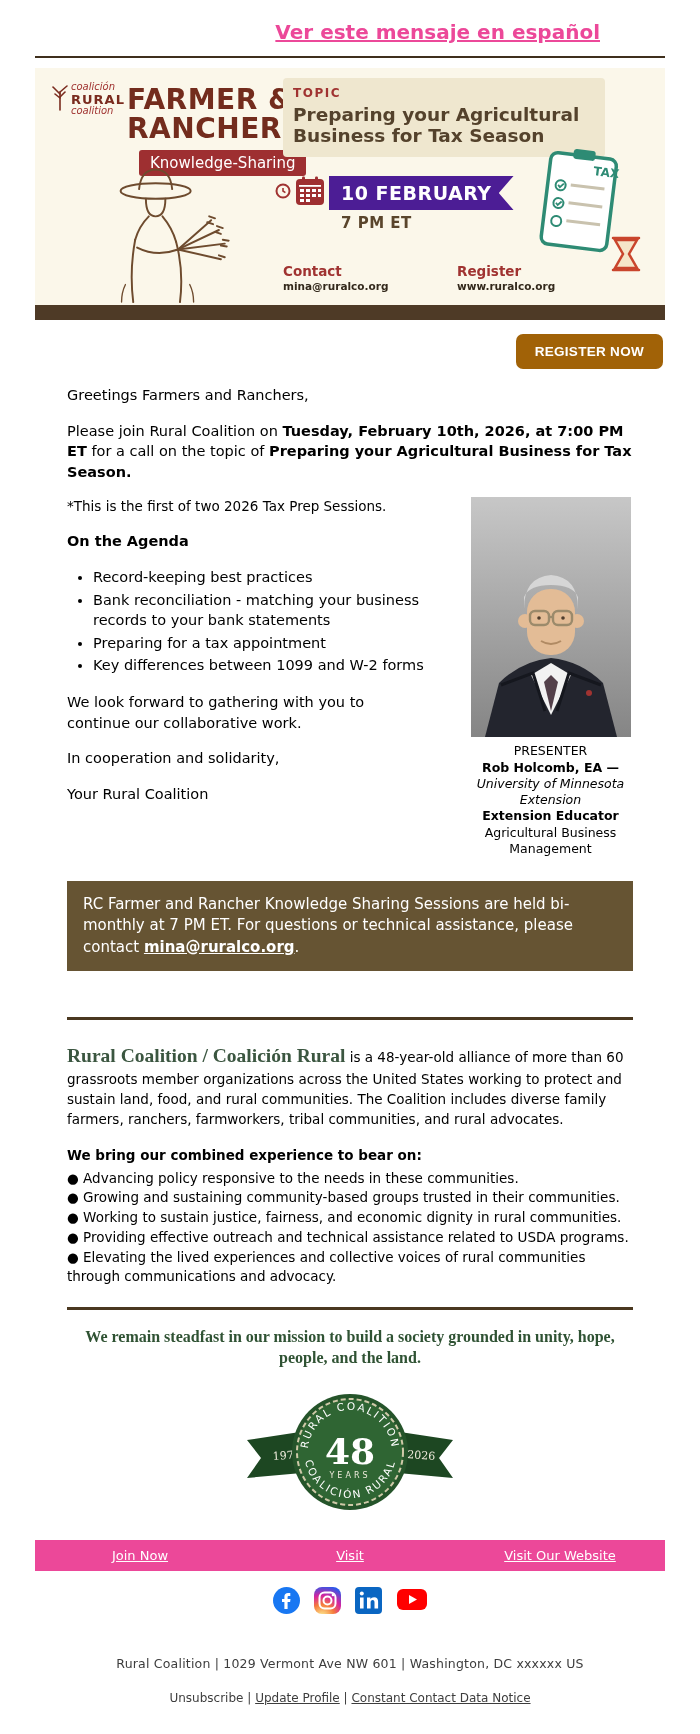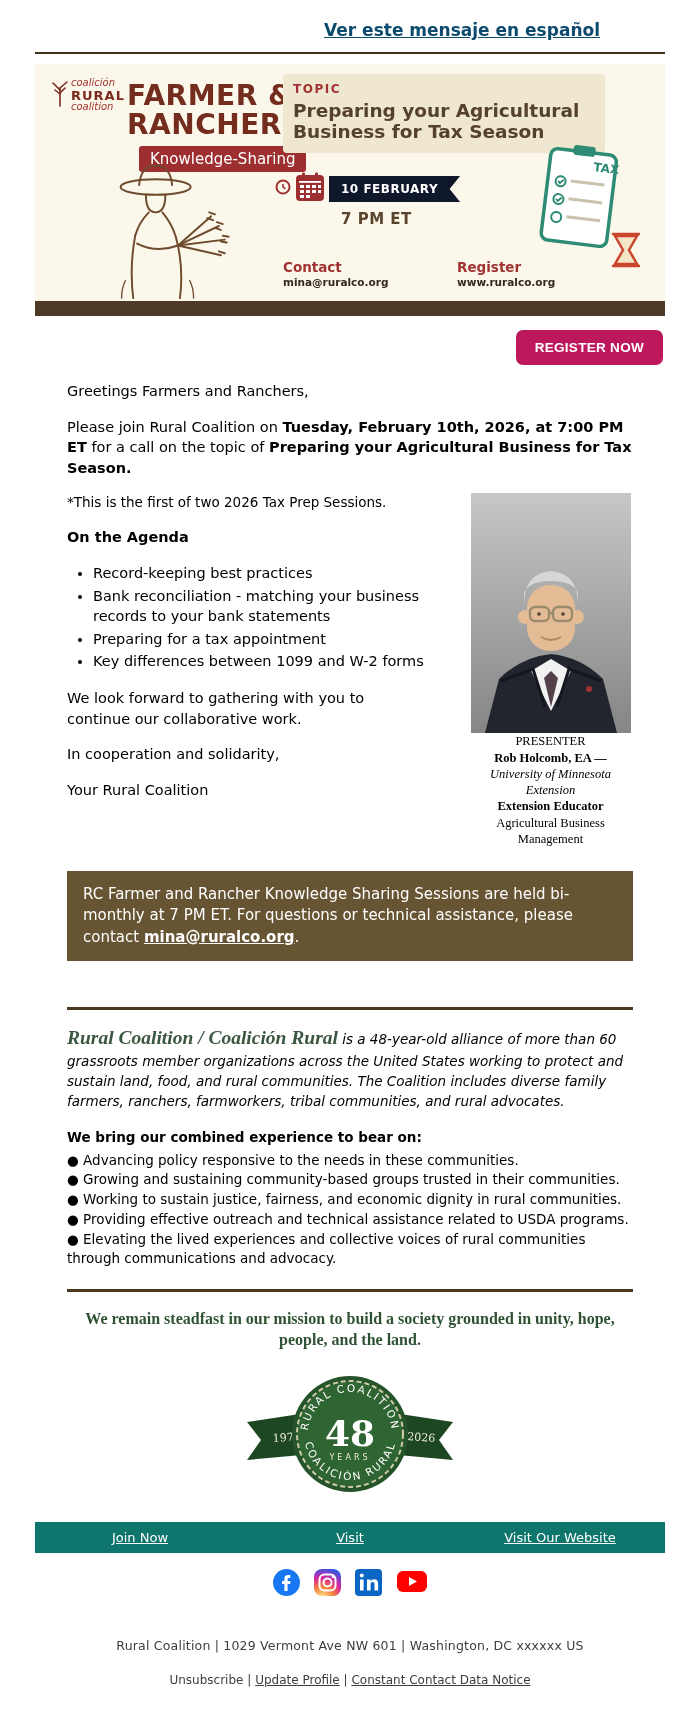--- a/index.html
+++ b/index.html
@@ -2,77 +2,77 @@
 <html><head>
 <meta charset="utf-8">
 <style>
   html,body{margin:0;padding:0;background:#ffffff;}
   body{font-family:"DejaVu Sans","Liberation Sans",sans-serif;color:#111;}
   .page{width:700px;margin:0 auto;background:#fff;min-height:1734px;}
   .content{width:630px;margin:0 auto;}
 
   
   .top-link-row{padding:20px 100px 8px 0;text-align:right;}
-  .top-link{color:#0c4a6e;font-weight:bold;font-size:17px;text-decoration:underline;cursor:pointer;}
+  .top-link{color:#ec4899;font-weight:bold;font-size:20px;text-decoration:underline;cursor:pointer;}
   .top-rule{border:none;border-top:2px solid #3F2F1D;margin:4px 0 10px;}
 
   
   .banner{position:relative;height:237px;background:#FBF7EA;overflow:hidden;}
   .banner-left-logo{position:absolute;left:14px;top:14px;display:flex;gap:0;align-items:flex-start;}
   .logo-text{line-height:1.05;}
   .logo-l1,.logo-l3{font-style:italic;color:#A03331;font-size:10px;}
   .logo-l2{color:#7A2B1E;font-weight:bold;font-size:13px;letter-spacing:1px;}
   .banner-title{position:absolute;left:92px;top:18px;color:#732C1D;font-weight:800;font-size:28px;line-height:1.02;letter-spacing:.5px;}
   .ks-tag{position:absolute;left:104px;top:82px;background:#9E2F31;color:#fff;font-size:15px;padding:4px 11px;border-radius:3px;}
   .topic-panel{position:absolute;left:248px;top:10px;width:302px;background:#EFE7CF;padding:8px 10px 10px;border-radius:4px;}
   .topic-label{color:#A03331;font-weight:bold;font-size:12px;letter-spacing:1.5px;}
   .topic-title{color:#54422C;font-weight:bold;font-size:18.5px;line-height:1.16;margin-top:4px;}
   .date-row{position:absolute;left:240px;top:108px;display:flex;align-items:center;gap:4px;}
-  .ribbon{background:#0f172a;color:#fff;font-weight:bold;font-size:12px;padding:6px 22px 6px 12px;letter-spacing:.5px;
+  .ribbon{background:#4c1d95;color:#fff;font-weight:bold;font-size:19px;padding:6px 22px 6px 12px;letter-spacing:.5px;
           clip-path:polygon(0 0,100% 0,92% 50%,100% 100%,0 100%);}
   .time-text{position:absolute;left:306px;top:146px;color:#5A452C;font-weight:bold;font-size:15px;letter-spacing:.5px;}
   .clipboard-wrap{position:absolute;right:22px;top:80px;}
   .farmer-wrap{position:absolute;left:28px;top:88px;}
   .banner-contact{position:absolute;left:248px;bottom:12px;line-height:1.25;}
   .banner-register{position:absolute;left:422px;bottom:12px;line-height:1.25;}
   .bc-label{color:#A03331;font-weight:bold;font-size:13.5px;}
   .bc-value{color:#33291C;font-weight:600;font-size:10.5px;}
 
   .brown-bar{height:15px;background:#4E3A26;}
 
   .btn-row{text-align:right;padding:14px 2px 14px;}
-  .register-btn{background:#be185d;color:#fff;font-weight:bold;font-size:13.5px;padding:10px 19px;border:none;border-radius:7px;letter-spacing:.3px;cursor:pointer;}
+  .register-btn{background:#a16207;color:#fff;font-weight:bold;font-size:13.5px;padding:10px 19px;border:none;border-radius:7px;letter-spacing:.3px;cursor:pointer;}
 
   .main{padding:2px 32px 0;font-size:14.5px;line-height:1.42;color:#000;}
   .main p{margin:0 0 15px;}
   .note{font-size:13.5px;}
   .columns{display:flex;gap:39px;}
   .col-left{flex:1;min-width:0;}
   .col-right{width:165px;flex:none;text-align:center;}
   .photo-box{width:160px;height:240px;margin:0 auto;}
-  .caption{font-size:12.5px;line-height:1.3;color:#000;font-family:Liberation Serif, serif;}
+  .caption{font-size:12.5px;line-height:1.3;margin-top:6px;color:#000;}
   .agenda-title{font-weight:bold;margin:0 0 2px;}
   ul.agenda{margin:2px 0 16px;padding-left:26px;}
   ul.agenda li{margin-bottom:2px;}
 
   .session-banner{margin-top:24px;background:#665433;color:#fff;padding:13px 16px;font-size:15px;line-height:1.42;}
   .session-banner .email{font-weight:bold;text-decoration:underline;color:#fff;cursor:pointer;}
 
   .about{margin-top:46px;border-top:3px solid #4A3820;padding-top:14px;}
   .about-head{font-family:"Liberation Serif","DejaVu Serif",serif;font-weight:bold;font-size:19.5px;color:#3B5640;}
-  .about p{font-size:13.5px;line-height:1.46;margin:0 0 14px;font-style:italic;}
+  .about p{font-size:13.5px;line-height:1.46;margin:8px 0 14px;}
   .exp-title{font-weight:bold;font-size:13.5px;margin:16px 0 4px;}
   .exp-list{list-style:none;margin:0;padding:0;font-size:13.5px;line-height:1.46;}
   .exp-list li::before{content:"● ";}
   .rule2{border:none;border-top:3px solid #4A3820;margin:20px 0 16px;}
 
   .mission{font-family:"Liberation Serif","DejaVu Serif",serif;font-weight:bold;font-size:16px;color:#2F5233;text-align:center;max-width:540px;margin:0 auto;line-height:1.32;}
   .badge-wrap{text-align:center;margin:20px 0 14px;}
 
-  .links-bar{background:#0f766e;display:flex;height:31px;align-items:center;}
+  .links-bar{background:#ec4899;display:flex;height:31px;align-items:center;}
   .links-bar .fl{flex:1;text-align:center;color:#fff;font-size:13px;text-decoration:underline;cursor:pointer;}
   .social-row{display:flex;justify-content:center;gap:14px;padding:16px 0 8px;}
   .social-row span{display:inline-block;cursor:pointer;}
 
   .footer{text-align:center;color:#3D3D3D;}
   .address{margin-top:30px;font-size:12.5px;letter-spacing:.2px;}
   .footer-links{margin-top:20px;font-size:12px;}
   .footer-links .u{text-decoration:underline;cursor:pointer;margin-top:44px;}
 </style>
 </head>

